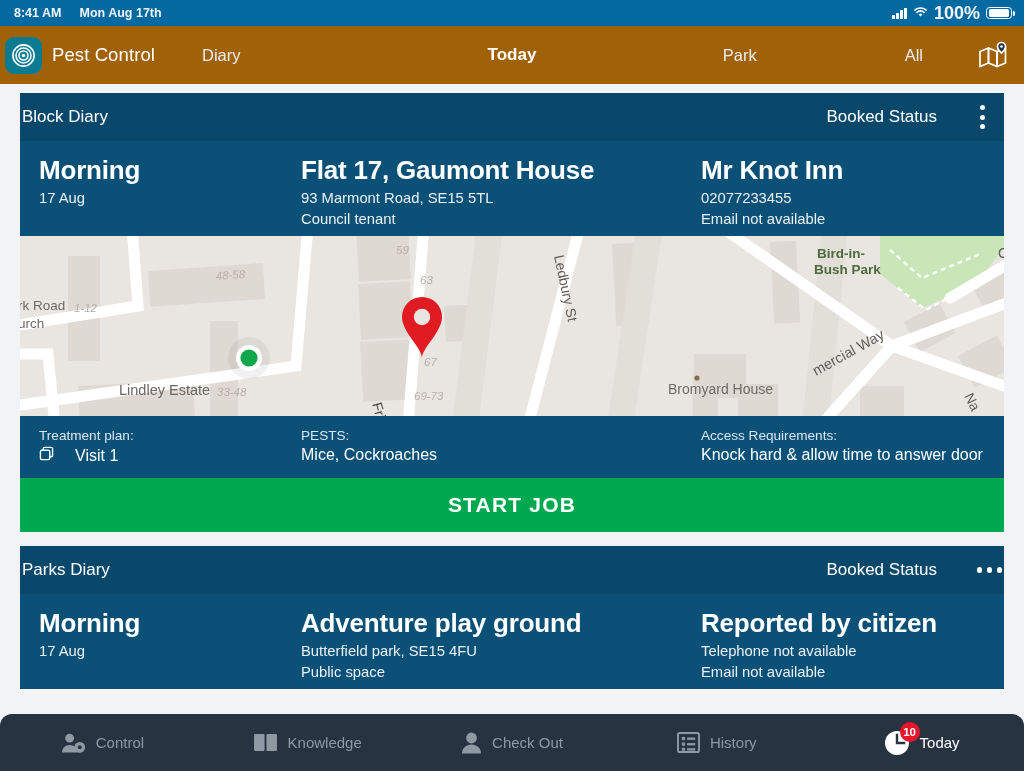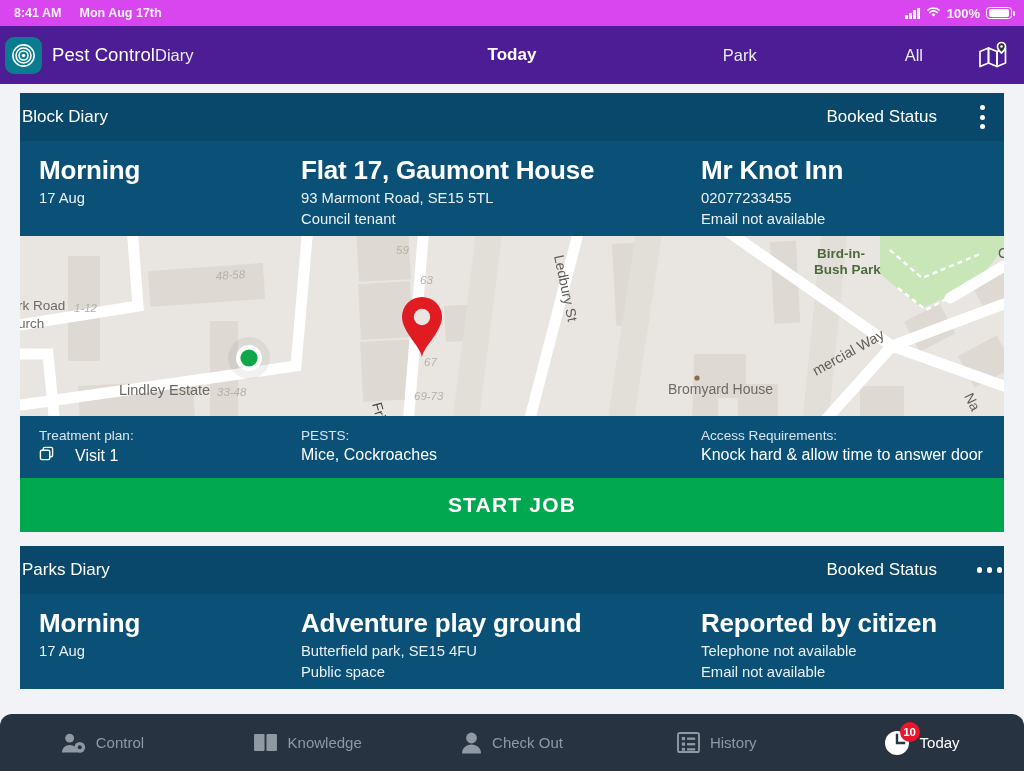--- a/index.html
+++ b/index.html
@@ -6,50 +6,50 @@
   html,body { width:1024px; height:771px; overflow:hidden; }
   body {
     font-family:"Liberation Sans", sans-serif;
     background:#1e2a35;
     color:#fff;
     -webkit-font-smoothing:antialiased;
   }
 
   
   .statusbar {
-    height:26px; background:#d946ef;
+    height:26px; background:#0369a1;
     display:flex; align-items:center;
     padding:0 12px 0 14px;
     font-size:12.5px; font-weight:600; color:#f2f4f6;
   }
   .statusbar .time { margin-right:18px; }
   .statusbar .date { font-weight:600; }
   .statusbar .right { margin-left:auto; display:flex; align-items:center; gap:6px; }
   .sig { display:flex; align-items:flex-end; gap:1.5px; height:11px; }
   .sig i { display:block; width:2.5px; background:#fff; border-radius:.5px; }
   .sig i:nth-child(1){height:4px;} .sig i:nth-child(2){height:6px;}
   .sig i:nth-child(3){height:8.5px;} .sig i:nth-child(4){height:11px;}
   .batt { width:26px; height:12.5px; border:1.6px solid #fff; border-radius:3.5px; position:relative; }
   .batt::after{content:"";position:absolute;right:-4px;top:3.5px;width:2px;height:5px;background:#fff;border-radius:0 1.5px 1.5px 0;}
   .batt i{position:absolute;left:1.5px;top:1.5px;bottom:1.5px;width:20px;background:#fff;border-radius:1.8px;}
-  .pct { font-size:13px; font-weight:600; }
+  .pct { font-size:18px; font-weight:600; }
 
   
   .navbar {
-    height:58px; background:#4c1d95;
+    height:58px; background:#a16207;
     display:flex; align-items:center; position:relative;
     padding:0 14px 0 5px;
   }
   .logo {
     width:37px; height:37px; border-radius:9px;
     background:#0b7b91; display:flex; align-items:center; justify-content:center;
     flex:none; margin-right:10px;
   }
   .brand { font-size:18.5px; font-weight:400; color:#fff; letter-spacing:.1px; }
-  .nav-diary { font-size:16.5px; color:#e9edf1; font-weight:400; }
+  .nav-diary { font-size:16.5px; color:#e9edf1; margin-left:47px; font-weight:400; }
   .nav-today {
     position:absolute; left:50%; transform:translateX(-50%);
     font-size:17px; font-weight:700; color:#fff;
   }
   .nav-right { margin-left:auto; display:flex; align-items:center; gap:0; }
   .nav-sort { font-size:16.5px; color:#e9edf1; }
   .nav-all { font-size:16.5px; color:#e9edf1; margin-left:148px; }
   .nav-map { margin-left:55px; display:flex; align-items:center; }
 
   

